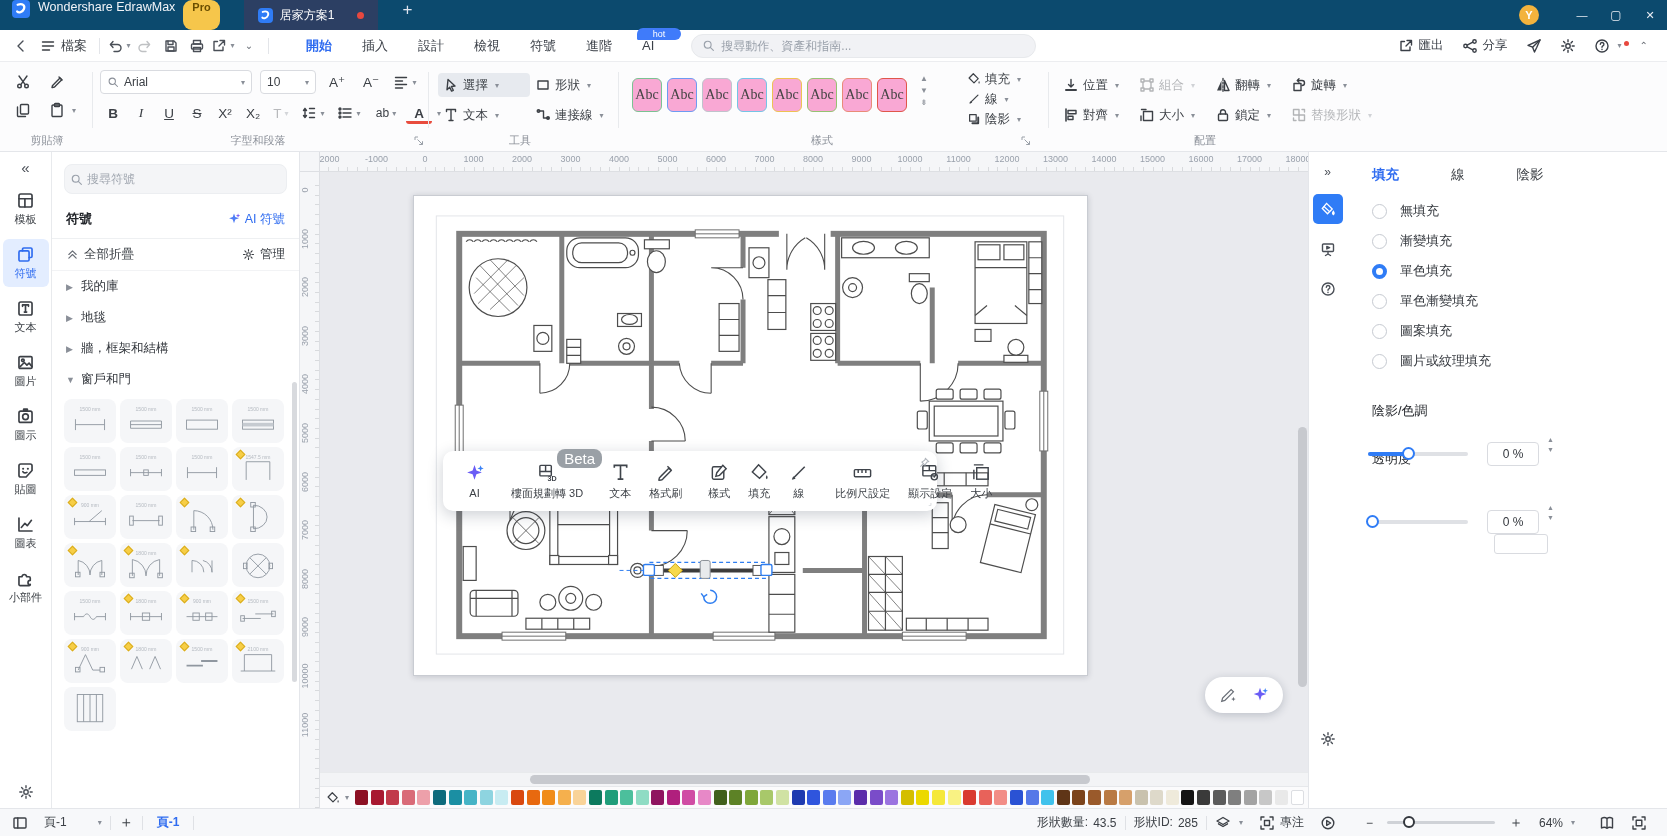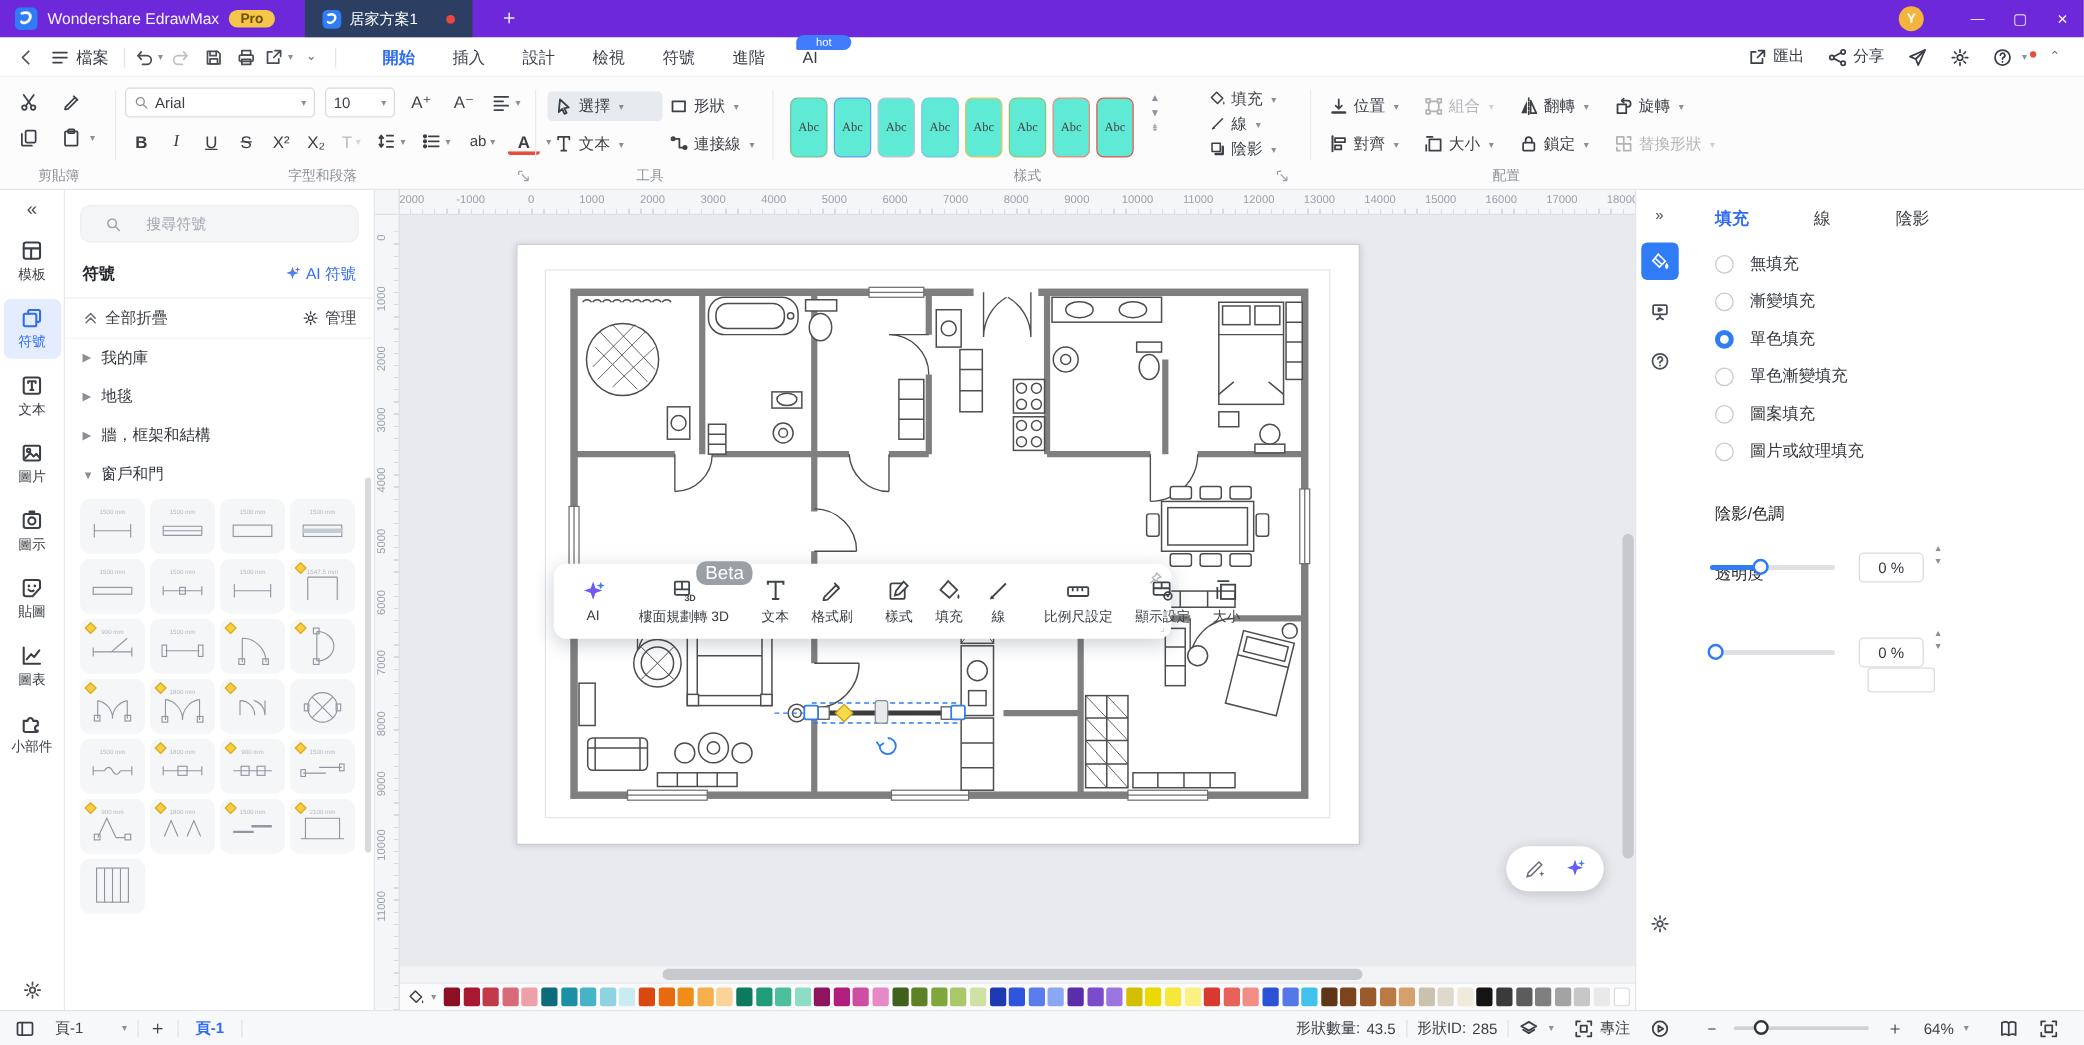--- a/index.html
+++ b/index.html
@@ -1,21 +1,21 @@
 <!DOCTYPE html>
 <html><head>
 <meta charset="utf-8">
 <style>
 *{margin:0;padding:0;box-sizing:border-box;font-family:"Liberation Sans","DejaVu Sans",sans-serif}
 html,body{width:1667px;height:836px;overflow:hidden;background:#fff;font-size:12px;color:#3c4046}
 .ico{display:inline-flex;width:16px;height:16px;align-items:center;justify-content:center;flex:none}
 .ico svg{width:100%;height:100%}
 .caret{font-size:8px;color:#8a8f98;margin-left:3px}
 
-#titlebar{position:absolute;left:0;top:0;right:0;height:30px;background:#6d28d9;display:flex;align-items:center;color:#fff}
+#titlebar{position:absolute;left:0;top:0;right:0;height:30px;background:#0c4a6e;display:flex;color:#fff}
 .logo{width:18px;height:18px;border-radius:4px;background:#2f7cf6;margin:0 8px 0 12px;flex:none}
 .logo svg{width:100%;height:100%}
 .appname{font-size:12.5px;color:#f2f4f8}
 .pro{background:#f6c64b;color:#6b4e00;font-size:11px;font-weight:bold;padding:1px 9px;border-radius:9px;margin-left:8px}
 .doctab{margin-left:24px;height:30px;background:#2c3f63;display:flex;align-items:center;padding:0 14px;gap:7px}
 .doctab .logo{margin:0;width:15px;height:15px}
 .reddot{width:7px;height:7px;border-radius:50%;background:#e8483f;margin-left:16px}
 .tabadd{margin-left:16px;font-size:17px;color:#dfe4ee;width:26px;text-align:center}
 .tbright{margin-left:auto;display:flex;align-items:center}
 .avatar{width:20px;height:20px;border-radius:50%;background:#f3b33d;color:#fff;font-weight:bold;font-size:11px;display:flex;align-items:center;justify-content:center;margin-right:26px}
@@ -36,31 +36,31 @@
 
 #ribbon{position:absolute;left:0;top:62px;right:0;height:90px;background:#fcfcfd;border-bottom:1px solid #e4e6ea}
 .rdiv{position:absolute;top:10px;height:56px;width:1px;background:#e8eaed}
 .glabel{position:absolute;bottom:3px;font-size:11px;color:#8b9099;transform:translateX(-50%);white-space:nowrap}
 .gcorner{position:absolute;bottom:5px;width:11px;height:11px;color:#9aa0a8}
 .rbtn{display:inline-flex;align-items:center;gap:4px;height:24px;padding:0 5px;border-radius:4px;color:#3c4046;font-size:12.5px;white-space:nowrap}
 .rbtn.sel{background:#e7eaef}
 .rbtn.disabled{opacity:.38}
 .fmt{width:26px;height:22px;display:inline-flex;align-items:center;justify-content:center;font-size:13.5px;border-radius:3px;color:#3c4046}
 .combo{display:flex;align-items:center;border:1px solid #d9dbe0;border-radius:4px;height:24px;background:#fff;padding:0 6px;gap:5px}
-.abc{width:30px;height:48px;border-radius:6px;background:#5eead4;border:1.5px solid;display:flex;align-items:center;justify-content:center;font-size:10px;color:#444;font-family:"Liberation Serif",serif}
+.abc{width:30px;height:34px;border-radius:6px;background:#f9a8d4;border:1.5px solid;display:flex;align-items:center;justify-content:center;font-size:14px;color:#444;font-family:"Liberation Serif",serif}
 
 #iconbar{position:absolute;left:0;top:152px;bottom:28px;width:52px;background:#fff;border-right:1px solid #e8eaed;display:flex;flex-direction:column;align-items:center}
 .ibcol{width:46px;display:flex;flex-direction:column;align-items:center;gap:2px;padding:6px 0;border-radius:6px;margin:3px 0;color:#3c4046;font-size:11px}
 .ibcol .ico{width:19px;height:19px}
 .ibcol.active{background:#e3edff;color:#2f6cf0}
 .ibtop{height:30px;display:flex;align-items:center;color:#4a4f57;font-size:15px}
 #ib-gear{position:absolute;bottom:8px;left:0;width:52px;display:flex;justify-content:center;color:#4a4f57}
 
 #sympanel{position:absolute;left:52px;top:152px;bottom:28px;width:248px;background:#fff;border-right:1px solid #e4e6ea;overflow:hidden}
-.spsearch{margin:12px 12px 10px;height:30px;background:#f4f5f7;border:1px solid #eceef1;border-radius:8px;display:flex;align-items:center;padding:0 19px;gap:20px;color:#9aa1ab}
+.spsearch{margin:12px 12px 10px;height:30px;background:#f4f5f7;border:1px solid #eceef1;border-radius:8px;display:flex;align-items:center;padding:0 5px;gap:4px;color:#9aa1ab}
 .spsearch input{border:none;background:transparent;outline:none;width:100%;font-size:12px}
 .spsearch input::placeholder{color:#a2a8b1}
 .sphead{display:flex;align-items:center;justify-content:space-between;padding:6px 14px 10px;border-bottom:1px solid #eef0f2}
 .sphead b{font-size:13px;color:#23262b}
 .ailink{display:flex;align-items:center;gap:4px;color:#2f6cf0;font-size:12.5px}
 .sprow{display:flex;align-items:center;justify-content:space-between;height:32px;padding:0 14px;color:#3c4046;font-size:12.5px;border-bottom:1px solid #f2f3f5}
 .sprow .side{display:flex;align-items:center;gap:5px}
 .cat{display:flex;align-items:center;gap:7px;height:31px;padding:0 14px;font-size:12.5px;color:#33373d}
 .cat .tri{font-size:9px;color:#8a8f98;width:8px}
 #symgrid{display:grid;grid-template-columns:repeat(4,52px);gap:4px;padding:4px 12px 0}
@@ -217,20 +217,29 @@
   <span class="mdiv"></span>
   <div id="menus" style="display:flex;align-items:center;margin-left:16px">
       <span class="menu active">開始</span>
       <span class="menu">插入</span>
       <span class="menu">設計</span>
       <span class="menu">檢視</span>
       <span class="menu">符號</span>
       <span class="menu">進階</span>
       <span class="menu">AI<span class="hotbadge">hot</span></span>
     </div>
+  <div class="searchbox">
+    <i class="ico" style="width:13px;height:13px">
+        <svg viewBox="0 0 16 16" fill="none" stroke="currentColor" stroke-width="1.4" stroke-linecap="round" stroke-linejoin="round">
+          <circle cx="7" cy="7" r="4.2"></circle>
+          <path d="M10.2 10.2 14 14"></path>
+        </svg>
+      </i>
+    <input placeholder="搜尋動作、資產和指南..." style="">
+  </div>
   <div style="margin-left:auto;display:flex;align-items:center;padding-right:10px">
     <span class="mact">
         <i class="ico">
           <svg viewBox="0 0 16 16" fill="none" stroke="currentColor" stroke-width="1.4" stroke-linecap="round" stroke-linejoin="round">
             <path d="M6.5 3.5H3v9h9V9"></path>
             <path d="M9 2.5h4.5V7M13.5 2.5 8 8"></path>
           </svg>
         </i>
         <span>匯出</span>
       </span>

